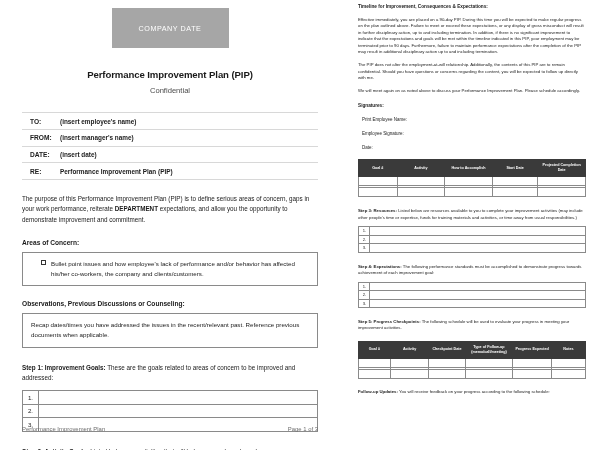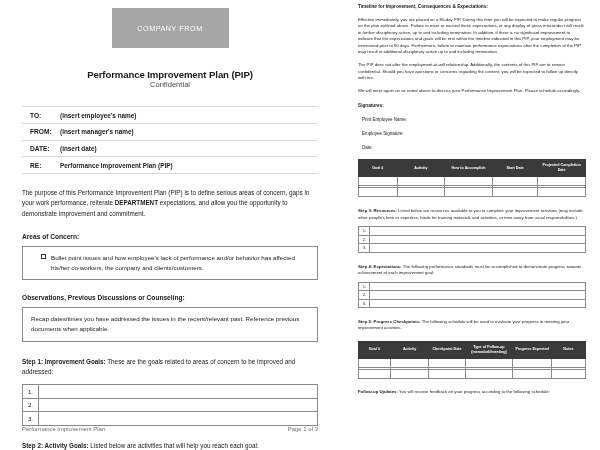--- a/index.html
+++ b/index.html
@@ -27,20 +27,21 @@
   }
   .logo-text {
     color: #ffffff; font-size: 7.2px; letter-spacing: 0.55px;
   }
   .doc-title {
     text-align: center; font-size: 9.6px; font-weight: bold;
     margin-top: 21px; letter-spacing: -0.1px;
   }
   .doc-sub {
     text-align: center; font-size: 7.6px; color: #4a4a4a;
+    margin-top: 6px;
   }
 
   .meta { margin-top: 17px; }
   .meta-row {
     display: flex; align-items: baseline;
     font-size: 6.6px; padding: 4.5px 0 4.3px 0;
     border-bottom: 0.7px solid #d8d8d8;
   }
   .meta-row:first-child { border-top: 0.7px solid #d8d8d8; }
   .meta-label {
@@ -121,21 +122,21 @@
 </style>
 </head>
 <body>
 
 <div class="page">
 
   <div class="left-page">
 
     <div class="logo-wrap">
       <div class="logo-box">
-        <span class="logo-text">COMPANY FROM</span>
+        <span class="logo-text">COMPANY DATE</span>
       </div>
     </div>
 
     <div class="doc-title">Performance Improvement Plan (PIP)</div>
     <div class="doc-sub">Confidential</div>
 
     <div class="meta">
       <div class="meta-row">
         <span class="meta-label">TO:</span>
         <span class="meta-value">(insert employee's name)</span>

